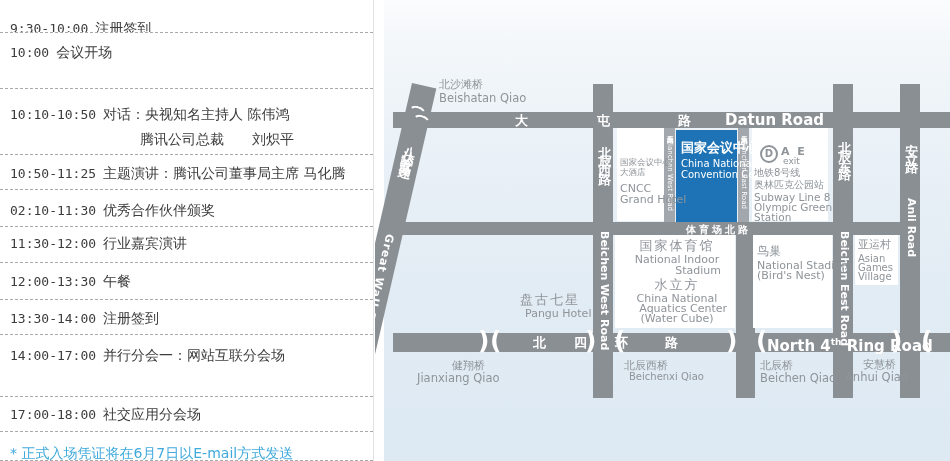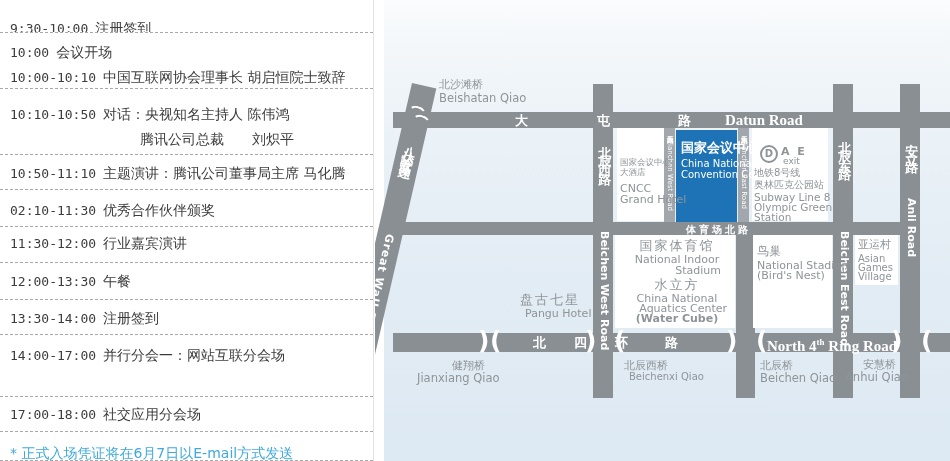--- a/index.html
+++ b/index.html
@@ -27,21 +27,21 @@
             border-bottom:1px dashed #a9a9a9;box-sizing:border-box;white-space:nowrap;}
   
   .map{position:absolute;left:375px;top:0;width:575px;height:461px;overflow:hidden;}
   .map-bg{position:absolute;left:9px;top:0;width:566px;height:461px;
           background:linear-gradient(180deg,#fbfcfd 0%,#f3f7fa 10%,#eaf1f7 32%,#e2ecf4 62%,#dde9f3 100%);}
   .road{position:absolute;background:#8a8f94;}
   .road-light{position:absolute;background:#a1a7ac;}
   .block{position:absolute;background:#ffffff;}
   .blue-block{position:absolute;background:#1d73b5;}
   .rlab{position:absolute;color:#fff;font-weight:bold;font-size:13px;line-height:16px;white-space:nowrap;}
-  .rlab-en{position:absolute;color:#fff;font-weight:bold;font-size:15px;line-height:16px;white-space:nowrap;font-family:Liberation Serif, serif;}
+  .rlab-en{position:absolute;color:#fff;font-weight:bold;font-size:15px;line-height:16px;white-space:nowrap;}
   .glab{position:absolute;color:#8f9499;white-space:nowrap;line-height:1.05;}
   .wlab{position:absolute;color:#fff;white-space:nowrap;line-height:1.1;}
   .v{writing-mode:vertical-rl;}
   .vu{writing-mode:vertical-rl;text-orientation:upright;}
   .vgap{margin-top:9px;}
   .bp{position:absolute;color:#fff;font-size:25px;font-weight:bold;top:328px;line-height:25px;}
   .arc{position:absolute;width:15px;height:12px;border:2px solid transparent;border-top:2px solid #fff;
        border-radius:50%;transform:rotate(15deg);}
   sup{font-size:9px;}
   .diag{position:absolute;left:37px;top:83px;width:25px;height:326px;background:#8a8f94;
@@ -55,28 +55,27 @@
 </style>
 </head>
 <body>
 
 <div class="schedule">
   <div class="row r1">
     <div class="line"><span class="time">9:30-10:00</span><span>注册签到</span></div>
   </div>
   <div class="row r2">
     <div class="line"><span class="time">10:00</span><span>会议开场</span></div>
-    <div class="line"><span class="time">10:00-10:10</span><span>中国互联网协会理事长 胡启恒院士致辞</span></div>
   </div>
   <div class="row r3">
     <div class="line"><span class="time">10:10-10:50</span><span>对话：央视知名主持人 陈伟鸿</span></div>
     <div class="line ind1"><span>腾讯公司总裁　　刘炽平</span></div>
   </div>
   <div class="row r4">
-    <div class="line"><span class="time">10:50-11:10</span><span>主题演讲：腾讯公司董事局主席 马化腾</span></div>
+    <div class="line"><span class="time">10:50-11:25</span><span>主题演讲：腾讯公司董事局主席 马化腾</span></div>
   </div>
   <div class="row r5">
     <div class="line"><span class="time">02:10-11:30</span><span>优秀合作伙伴颁奖</span></div>
   </div>
   <div class="row r6">
     <div class="line"><span class="time">11:30-12:00</span><span>行业嘉宾演讲</span></div>
   </div>
   <div class="row r7">
     <div class="line"><span class="time">12:00-13:30</span><span>午餐</span></div>
   </div>
@@ -175,21 +174,21 @@
   <div class="glab" style="left:379px;top:192px;font-size:10.5px;">Subway Line 8</div>
   <div class="glab" style="left:379px;top:202px;font-size:10.5px;">Olympic Green</div>
   <div class="glab" style="left:379px;top:212px;font-size:10.5px;">Station</div>
 
   <div class="glab" style="left:252px;top:239px;width:100px;text-align:center;font-size:13px;letter-spacing:2px;">国家体育馆</div>
   <div class="glab" style="left:252px;top:254px;width:100px;text-align:center;font-size:11px;">National Indoor</div>
   <div class="glab" style="left:252px;top:265px;width:100px;text-align:right;font-size:11px;padding-right:6px;box-sizing:border-box;">Stadium</div>
   <div class="glab" style="left:252px;top:278px;width:100px;text-align:center;font-size:13px;letter-spacing:2px;">水立方</div>
   <div class="glab" style="left:252px;top:293px;width:100px;text-align:center;font-size:11px;">China National</div>
   <div class="glab" style="left:252px;top:303px;width:100px;text-align:right;font-size:11px;">Aquatics Center</div>
-  <div class="glab" style="left:252px;top:313px;width:100px;text-align:center;font-size:11px;font-weight:bold;">(Water Cube)</div>
+  <div class="glab" style="left:252px;top:313px;width:100px;text-align:center;font-size:11px;">(Water Cube)</div>
 
   <div class="glab" style="left:382px;top:245px;font-size:12px;">鸟巢</div>
   <div class="glab" style="left:382px;top:260px;font-size:11px;">National Stadium</div>
   <div class="glab" style="left:382px;top:270px;font-size:11px;">(Bird's Nest)</div>
 
   <div class="glab" style="left:483px;top:239px;font-size:11px;">亚运村</div>
   <div class="glab" style="left:483px;top:254px;font-size:10px;text-align:center;">Asian</div>
   <div class="glab" style="left:483px;top:263px;font-size:10px;">Games</div>
   <div class="glab" style="left:483px;top:272px;font-size:10px;">Village</div>
 

